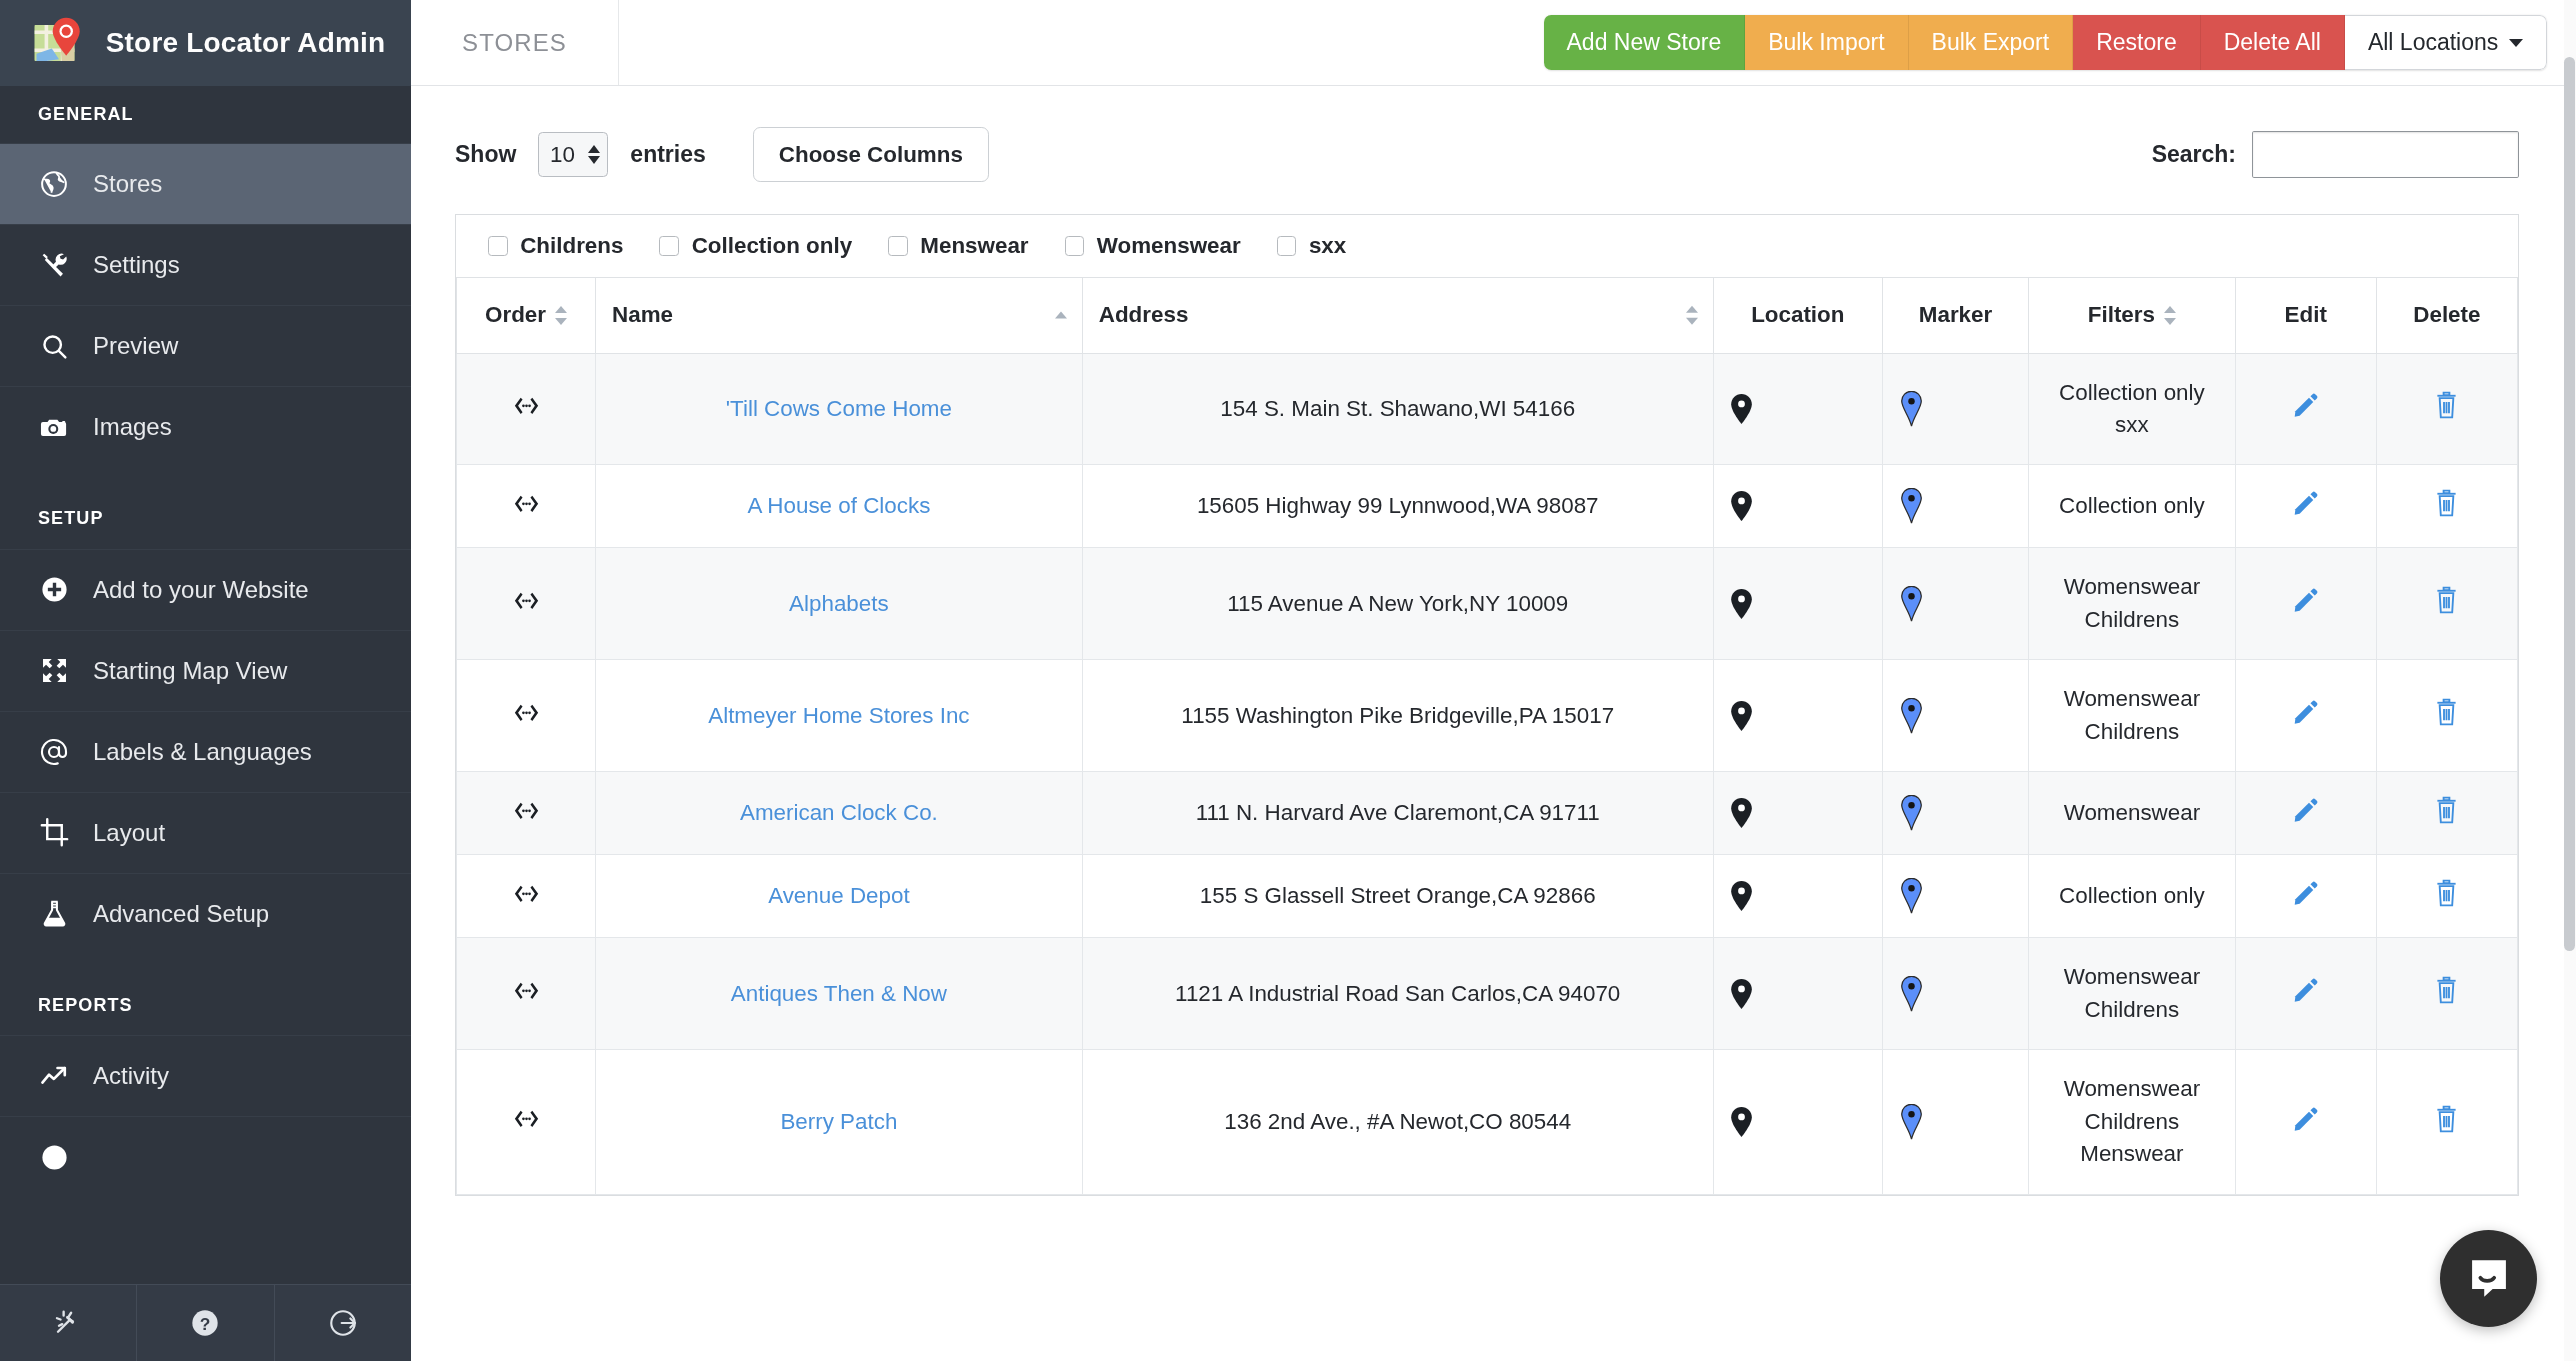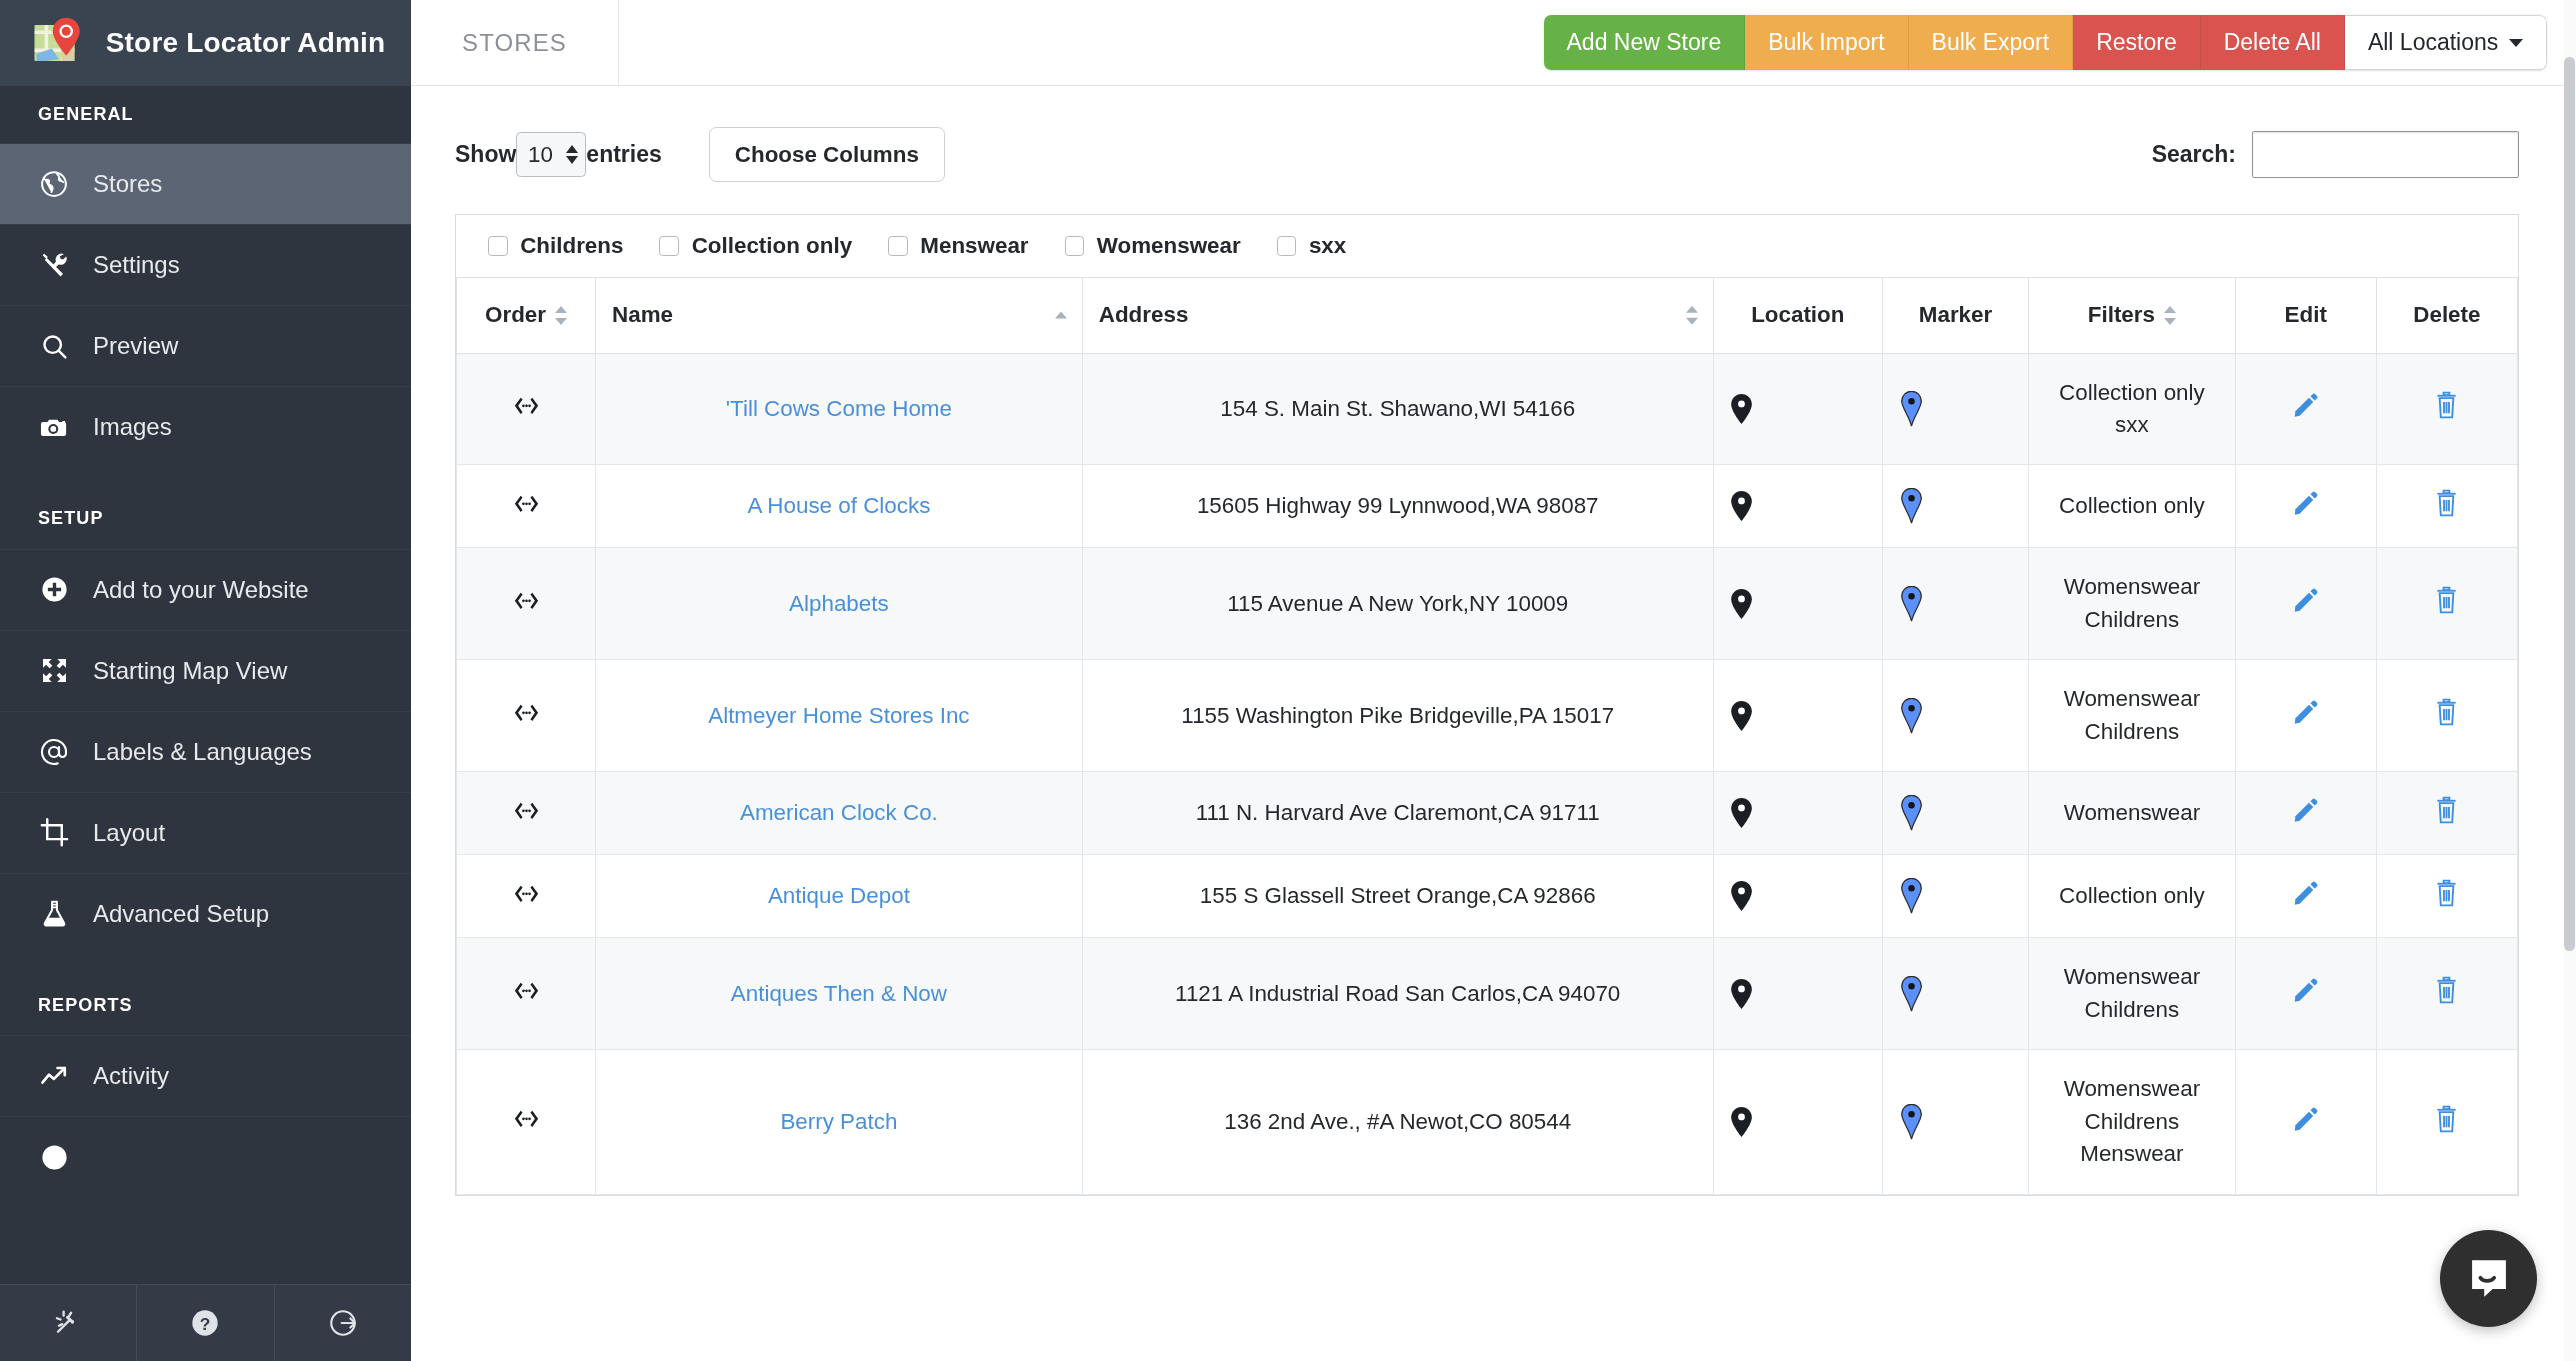--- a/index.html
+++ b/index.html
@@ -100,21 +100,21 @@
            border-right: 7.2px solid transparent; border-top: 8px solid #24282d; }
 
   .content { padding: 39px 57px 0 44px; }
 
   .toolbar-row {
     display:flex; align-items:center; height: 59px; margin-bottom: 30px;
   }
   .show-entries { display:flex; align-items:center; font-size: 23px; color:#25282d; gap: 0; }
   .show-entries .lbl { font-weight: 700; }
   .entries-select {
-    margin: 0 0; height: 45px; width: 70px;
+    margin: 0 22px; height: 45px; width: 70px;
     border: 0.9px solid #b9bdc2; border-radius: 4.5px; background:#f6f7f8;
     display:flex; align-items:center; justify-content:space-between;
     padding: 0 7.2px 0 10.7px; font-size:22.4px; color:#25282d; cursor:pointer;
   }
   .spinner { display:flex; flex-direction:column; gap:3.6px; }
   .spin-up { width:0;height:0;border-left:6.3px solid transparent;border-right:6.3px solid transparent;border-bottom:8px solid #25282d;}
   .spin-dn { width:0;height:0;border-left:6.3px solid transparent;border-right:6.3px solid transparent;border-top:8px solid #25282d;}
   .entries-word { font-weight:700; }
 
   .choose-cols {
@@ -651,21 +651,21 @@
               <tr class="even">
                 <td><span class="handle">
                     <svg width="27" height="19.7" viewBox="0 0 30 22" fill="#1b1f24">
   <path d="M8.5 2 L2 11 L8.5 20 L10.6 18.1 L5.6 11 L10.6 3.9 Z"></path>
   <path d="M21.5 2 L28 11 L21.5 20 L19.4 18.1 L24.4 11 L19.4 3.9 Z"></path>
   <circle cx="11.6" cy="11" r="1.5"></circle>
                       <circle cx="15" cy="11" r="1.5"></circle>
                       <circle cx="18.4" cy="11" r="1.5"></circle>
                     </svg>
                   </span></td>
-                <td class="name-cell"><a class="store-link">Antique Depot</a></td>
+                <td class="name-cell"><a class="store-link">Avenue Depot</a></td>
                 <td class="addr-cell">155 S Glassell Street Orange,CA 92866</td>
                 <td><span class="pin-black"><svg width="23" height="30" viewBox="0 0 24 32">
   <path d="M12 0C5.9 0 1 4.9 1 11c0 8 11 21 11 21s11-13 11-21C23 4.9 18.1 0 12 0z" fill="#1b1f24"></path>
   <circle cx="12" cy="10.6" r="3.6" fill="#fff"></circle>
                     </svg></span></td>
                 <td><span class="pin-blue"><svg width="25" height="36" viewBox="0 0 24 34">
   <path d="M12 0C6.8 0 2.6 4.2 2.6 9.4c0 6.3 7.2 14.6 9.4 24.1 2.2-9.5 9.4-17.8 9.4-24.1C21.4 4.2 17.2 0 12 0z" fill="#5b8ff9" stroke="#2c2c2c" stroke-width="1.2"></path>
   <circle cx="12" cy="9.6" r="3.1" fill="#151515"></circle>
                     </svg></span></td>
                 <td class="filters-cell">Collection only</td>

